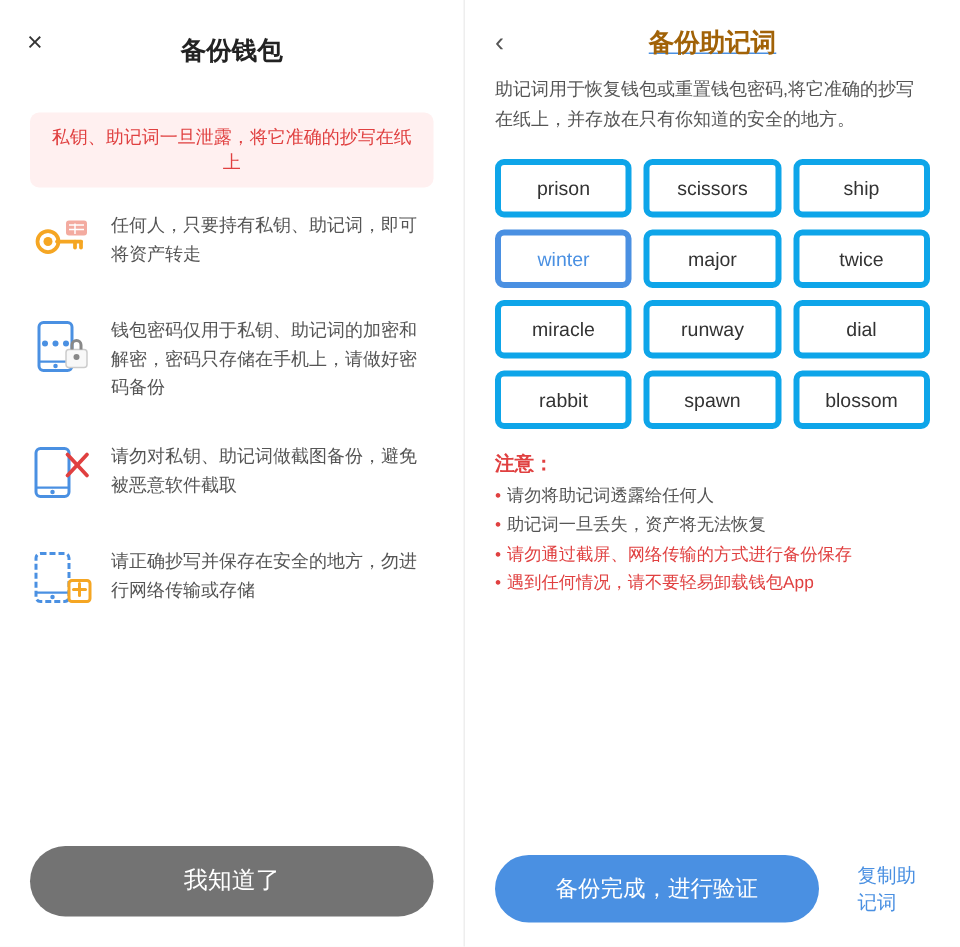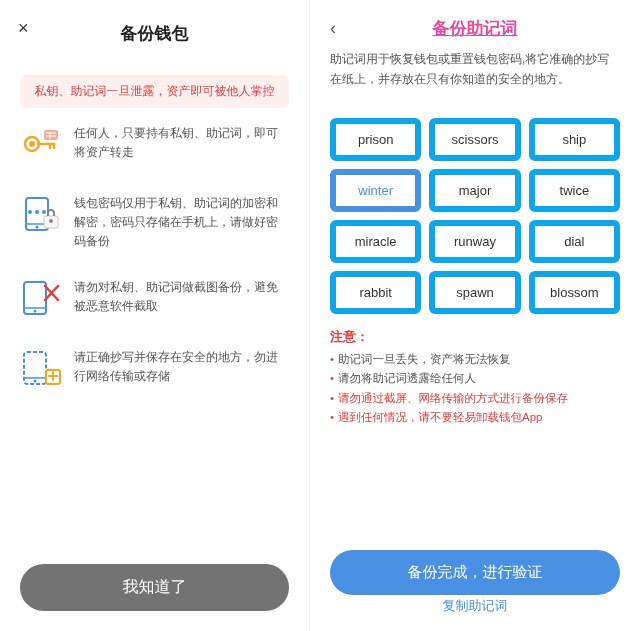--- a/index.html
+++ b/index.html
@@ -113,44 +113,44 @@
     }
     .right-back {
       font-size: 18px;
       color: #555;
       cursor: pointer;
       margin-right: 10px;
     }
     .right-title {
       font-size: 17px;
       font-weight: 600;
-      color: #ec4899;
+      color: #a16207;
       position: absolute;
       left: 50%;
       transform: translateX(-50%);
     }
     .right-title-underline {
       text-decoration: underline;
       text-decoration-color: #4a90e2;
       text-decoration-style: solid;
     }
     .right-desc {
       font-size: 12px;
       color: #555;
       line-height: 1.7;
-      margin-bottom: 28px;
+      margin-bottom: 16px;
     }
     .word-grid {
       display: grid;
       grid-template-columns: repeat(3, 1fr);
       gap: 8px;
       margin-bottom: 14px;
     }
     .word-chip {
-      border: 6px solid #0ea5e9;
+      border: 4px solid #0ea5e9;
       border-radius: 6px;
       padding: 8px 0;
       text-align: center;
       font-size: 13px;
       color: #333;
     }
     .word-chip.highlight {
       border-color: #4a90e2;
       color: #4a90e2;
     }
@@ -175,23 +175,22 @@
       color: #e04040;
     }
     .notes-item::before {
       content: "•";
       color: #e04040;
       flex-shrink: 0;
     }
     .right-actions {
       margin-top: auto;
       display: flex;
-      flex-direction: column;
       align-items: center;
-      gap: 2px;
+      gap: 26px;
     }
     .verify-btn {
       width: 100%;
       background: #4a90e2;
       color: #fff;
       border: none;
       border-radius: 24px;
       padding: 13px 0;
       font-size: 15px;
       cursor: pointer;
@@ -203,21 +202,21 @@
       cursor: pointer;
       text-decoration: none;
     }
   </style>
 </head>
 <body>
 
 <div class="left-panel">
   <span class="left-close">×</span>
   <div class="left-title">备份钱包</div>
-  <div class="warning-banner">私钥、助记词一旦泄露，资产即可被他人掌控</div>
+  <div class="warning-banner">私钥、助记词一旦泄露，将它准确的抄写在纸上</div>
 
   <div class="feature-list">
 
     <div class="feature-item">
       <div class="feature-icon">
         <svg width="44" height="44" viewBox="0 0 44 44">
 
           <ellipse cx="12" cy="20" rx="7" ry="7" fill="none" stroke="#f5a623" stroke-width="2.5"></ellipse>
           <ellipse cx="12" cy="20" rx="3" ry="3" fill="#f5a623"></ellipse>
           <line x1="18" y1="20" x2="34" y2="20" stroke="#f5a623" stroke-width="2.5" stroke-linecap="round"></line>
@@ -308,22 +307,22 @@
       <div class="word-chip">runway</div>
       <div class="word-chip">dial</div>
       <div class="word-chip">rabbit</div>
       <div class="word-chip">spawn</div>
       <div class="word-chip">blossom</div>
     </div>
 
   <div class="notes-section">
     <div class="notes-title">注意：</div>
 
-  <div class="notes-item">助记词一旦丢失，资产将无法恢复</div>
-      <div class="notes-item">请勿将助记词透露给任何人</div>
+  <div class="notes-item">请勿将助记词透露给任何人</div>
+      <div class="notes-item">助记词一旦丢失，资产将无法恢复</div>
       <div class="notes-item red-text">请勿通过截屏、网络传输的方式进行备份保存</div>
       <div class="notes-item red-text">遇到任何情况，请不要轻易卸载钱包App</div>
     </div>
 
   <div class="right-actions">
     <button class="verify-btn">备份完成，进行验证</button>
     <a class="copy-link" href="#">复制助记词</a>
   </div>
 </div>
 

